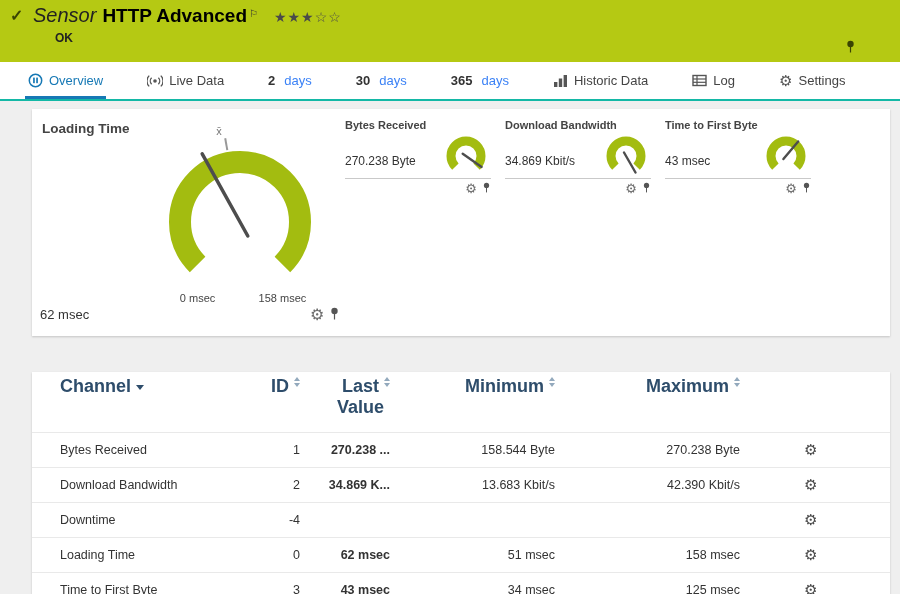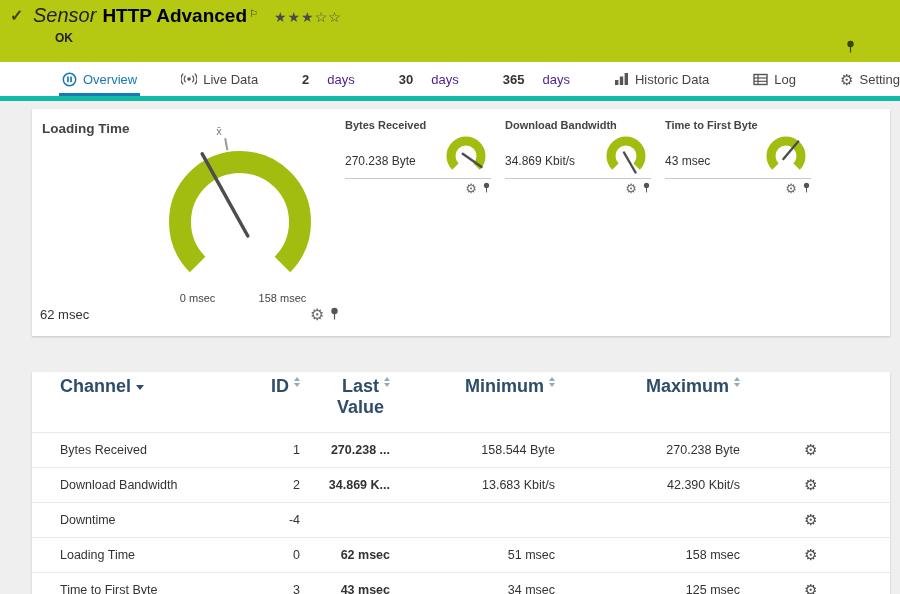--- a/index.html
+++ b/index.html
@@ -16,31 +16,31 @@
   .check { position:absolute; left:10px; top:6px; font-size:16px; font-weight:bold; color:#3a4403; }
   .titleline { position:absolute; left:33px; top:4px; white-space:nowrap; }
   .kind { font-style:italic; font-size:20px; color:#222; margin-right:6px; }
   .stitle { font-size:19px; font-weight:bold; color:#000000; }
   .flag { font-size:10px; vertical-align:super; color:#333; margin-left:2px; }
   .stars { font-size:14px; color:#4a4a4a; margin-left:16px; letter-spacing:1px; cursor:pointer; }
   .status { position:absolute; left:55px; top:31px; font-size:12px; font-weight:bold; color:#222; }
   .topbar-pin { position:absolute; right:44px; top:40px; cursor:pointer; }
 
   
-  .tabs { background:#fff; height:39px; border-bottom:5px solid #14b8a6;
-          display:flex; align-items:center; padding-left:62px; gap:44px; }
+  .tabs { background:#fff; height:39px; border-bottom:2px solid #14b8a6;
+          display:flex; align-items:center; padding-left:28px; gap:44px; }
   .tab { display:flex; align-items:center; gap:6px; height:100%;
          font-size:13px; color:#444; cursor:pointer; position:relative; white-space:nowrap; }
   .tab svg { color:#555; }
   .tab.active { color:#1779b5; }
   .tab.active svg { color:#1779b5; }
   .tab.active::after { content:""; position:absolute; left:-3px; right:-3px; bottom:0;
                        height:3px; background:#1779b5; }
   .tab .num { font-weight:bold; color:#333; }
-  .tab .unit { color:#4c1d95; margin-left:12px; }
+  .tab .unit { color:#3b82f6; margin-left:3px; }
   .gear-glyph { font-size:15px; line-height:1; color:#555; }
 
   
   .card { background:#fff; margin-left:32px; margin-right:10px;
           box-shadow:0 1px 2px rgba(0,0,0,0.18); }
   .card1 { margin-top:8px; height:227px; position:relative; }
   .card2 { margin-top:10px; height:270px; position:relative; padding:0 0 0 0; }
 
   .card-title { position:absolute; left:10px; top:12px; font-size:13.5px; font-weight:600; color:#444; }
   .big-gauge { position:absolute; left:118px; top:8px; }

